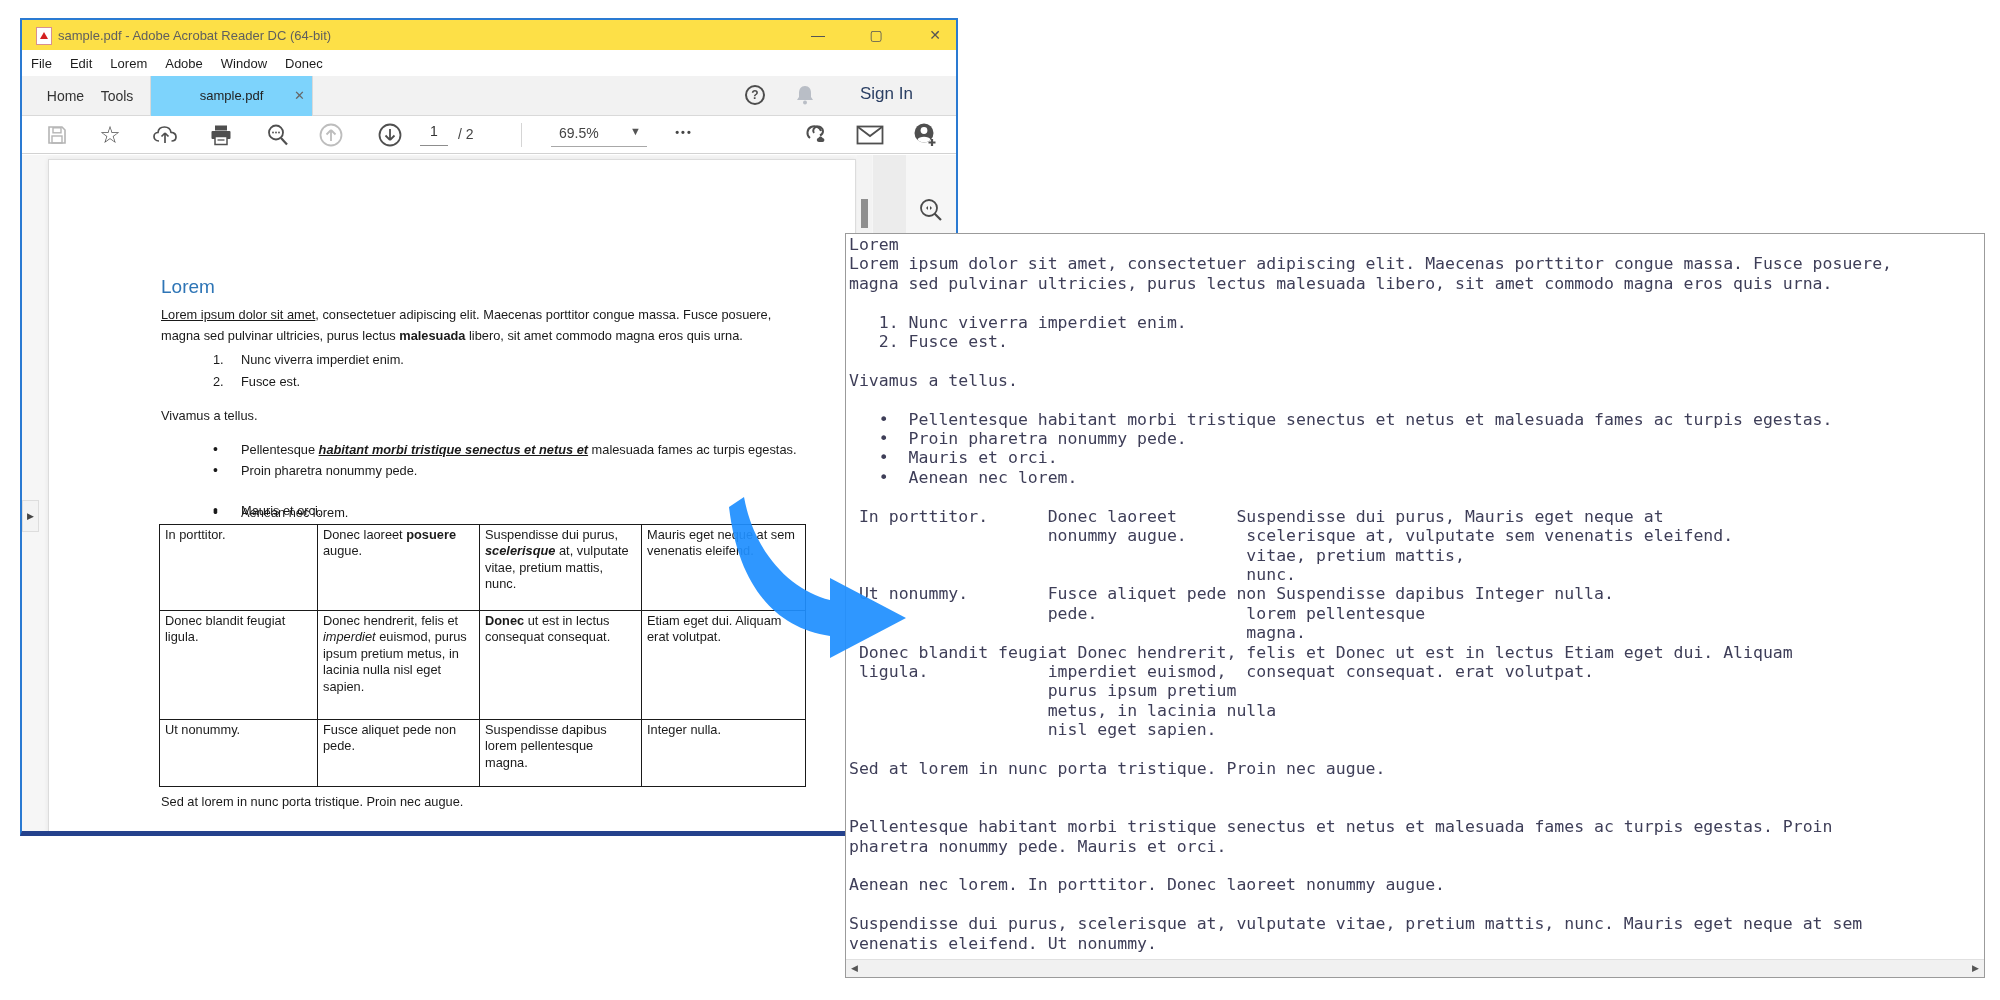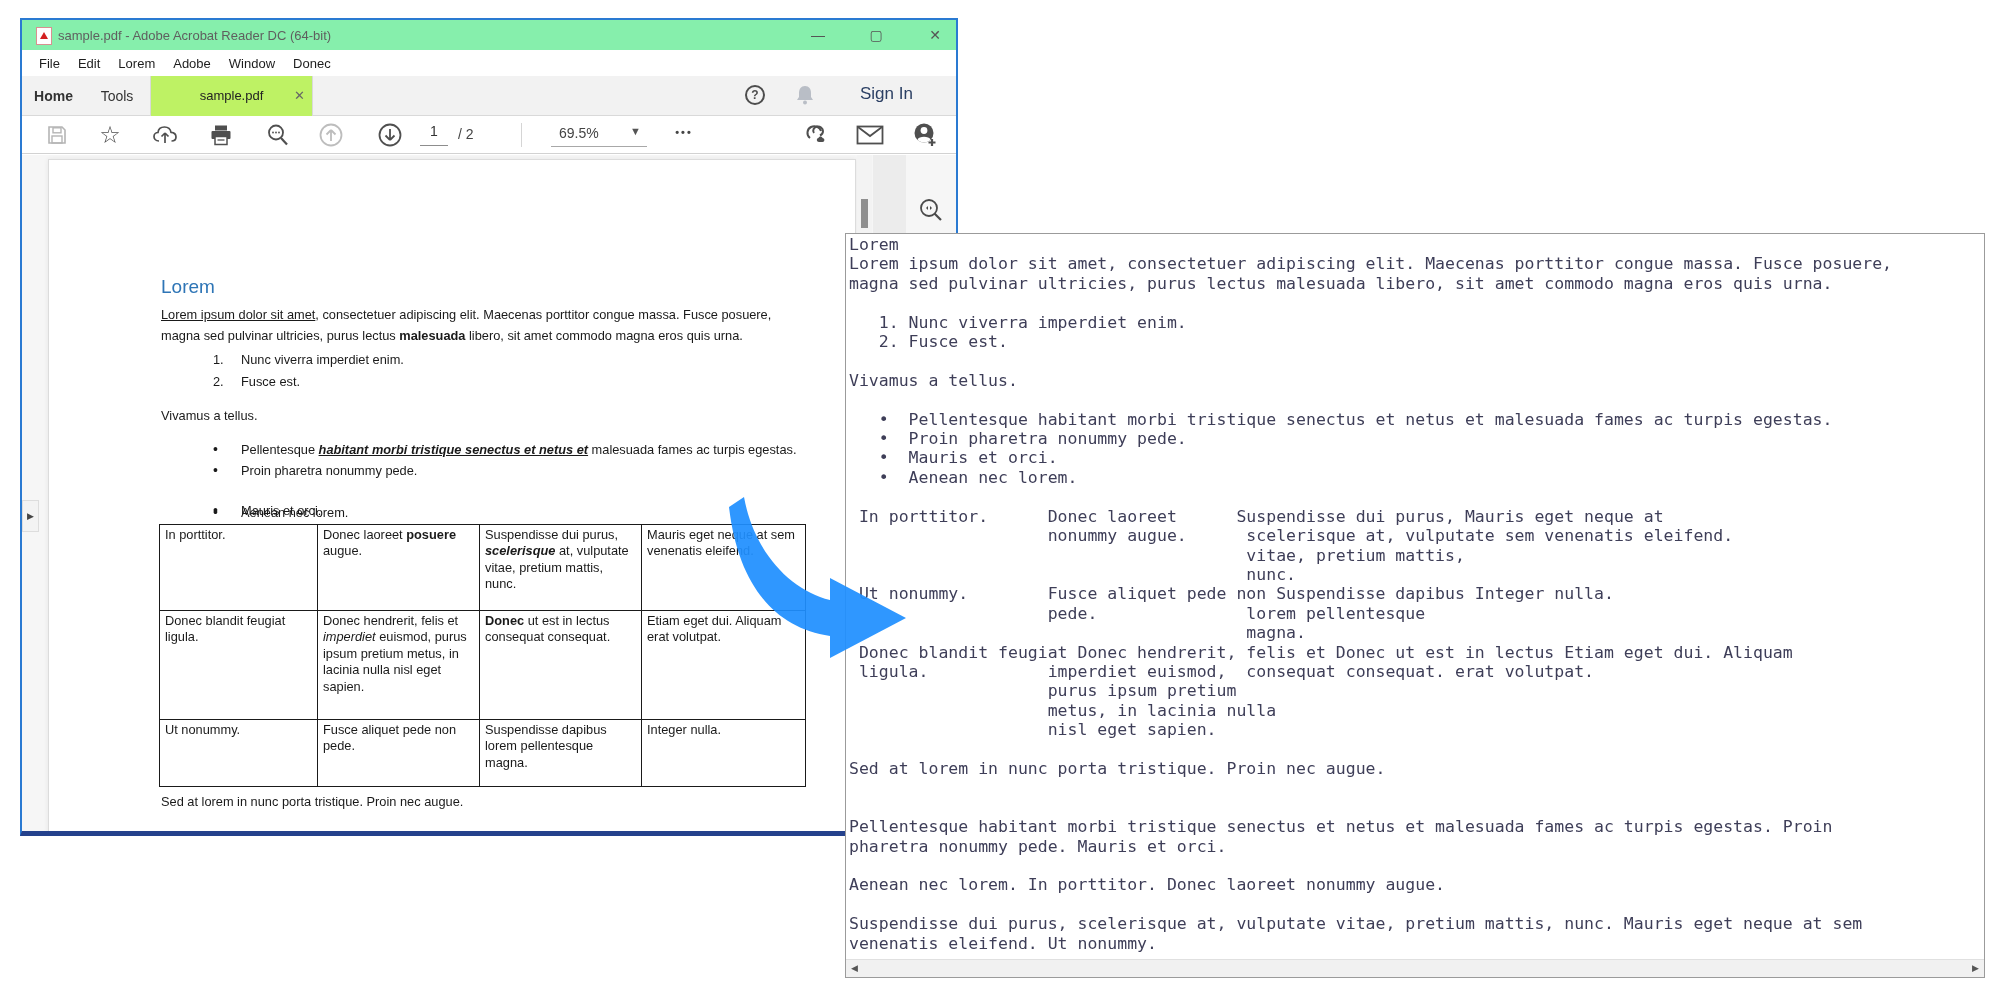--- a/index.html
+++ b/index.html
@@ -2,32 +2,32 @@
 <html><head>
 <meta charset="utf-8">
 <style>
   html,body{margin:0;padding:0;}
   body{width:2000px;height:1000px;position:relative;background:#fff;
        font-family:"Liberation Sans",sans-serif;overflow:hidden;color:#222;}
 
   
   .acrobat{position:absolute;left:20px;top:18px;width:938px;height:818px;box-sizing:border-box;
            background:#fff;border:2px solid #2a7ad2;border-bottom:5px solid #24418c;z-index:1;}
-  .titlebar{position:relative;height:30px;background:#86efac;}
+  .titlebar{position:relative;height:30px;background:#fde047;}
   .pdficon{position:absolute;left:14px;top:7px;width:14px;height:16px;background:#fff;border:1px solid #d89090;}
   .pdficon:before{content:"";position:absolute;left:3px;top:4px;border-left:4px solid transparent;
                   border-right:4px solid transparent;border-bottom:7px solid #d31f1f;}
   .titletext{position:absolute;left:36px;top:8px;font-size:13px;color:#5f5f5f;white-space:nowrap;}
   .winbtn{position:absolute;top:3px;width:32px;height:24px;text-align:center;line-height:24px;
           font-size:14px;color:#555;}
-  .menubar{display:flex;align-items:center;height:26px;padding-left:8px;background:#fff;}
+  .menubar{display:flex;align-items:center;height:26px;background:#fff;}
   .menubar span{padding:0 9px;font-size:13px;color:#1d1d1d;}
   .tabbar{position:relative;height:40px;background:#f2f2f2;border-bottom:1px solid #d9d9d9;box-sizing:border-box;}
   .tab{position:absolute;top:0;height:40px;line-height:40px;text-align:center;font-size:14px;color:#333;}
-  .tab-doc{position:absolute;left:128px;top:0;width:161px;height:40px;background:#bef264;z-index:2;
+  .tab-doc{position:absolute;left:128px;top:0;width:161px;height:40px;background:#7dd3fc;z-index:2;
            border-left:1px solid #d9d9d9;border-right:1px solid #d9d9d9;line-height:40px;
            text-align:center;font-size:13px;color:#222;}
   .tab-doc .x{position:absolute;right:7px;top:0;color:#666;font-size:13px;}
   .helpicon{position:absolute;left:723px;top:9px;width:20px;height:20px;border:2px solid #4d4d4d;border-radius:50%;
             box-sizing:border-box;text-align:center;line-height:16px;font-size:12px;font-weight:bold;color:#4d4d4d;}
   .bellicon{position:absolute;left:771px;top:8px;width:24px;height:22px;}
   .signin{position:absolute;left:838px;top:8px;font-size:17px;color:#2b3f63;}
   .toolbar{position:relative;height:38px;background:#fff;border-bottom:1px solid #d2d2d2;box-sizing:border-box;}
   .tbtn{position:absolute;top:4px;width:30px;height:30px;display:flex;align-items:center;justify-content:center;}
   .pageinput{position:absolute;left:398px;top:7px;width:28px;height:22px;text-align:center;font-size:14px;
@@ -93,21 +93,21 @@
   <div class="menubar">
     <span>File</span>
     <span>Edit</span>
     <span>Lorem</span>
     <span>Adobe</span>
     <span>Window</span>
     <span>Donec</span>
   </div>
 
   <div class="tabbar">
-    <div class="tab" style="left:0;width:63px;font-weight:bold;">Home</div>
+    <div class="tab" style="left:12px;width:63px;">Home</div>
     <div class="tab" style="left:63px;width:64px;">Tools</div>
     <div class="tab-doc">
       <span>sample.pdf</span>
       <span class="x">✕</span>
     </div>
     <div class="helpicon">?</div>
     <div class="bellicon">
       <svg class="ic" width="24" height="22" viewBox="0 0 24 22">
         <path d="M12 2 C8 2 6 5 6 9 L6 13 L4 16 L20 16 L18 13 L18 9 C18 5 16 2 12 2 Z" fill="#b9bec6"></path>
         <circle cx="12" cy="18.5" r="2" fill="#b9bec6"></circle>

